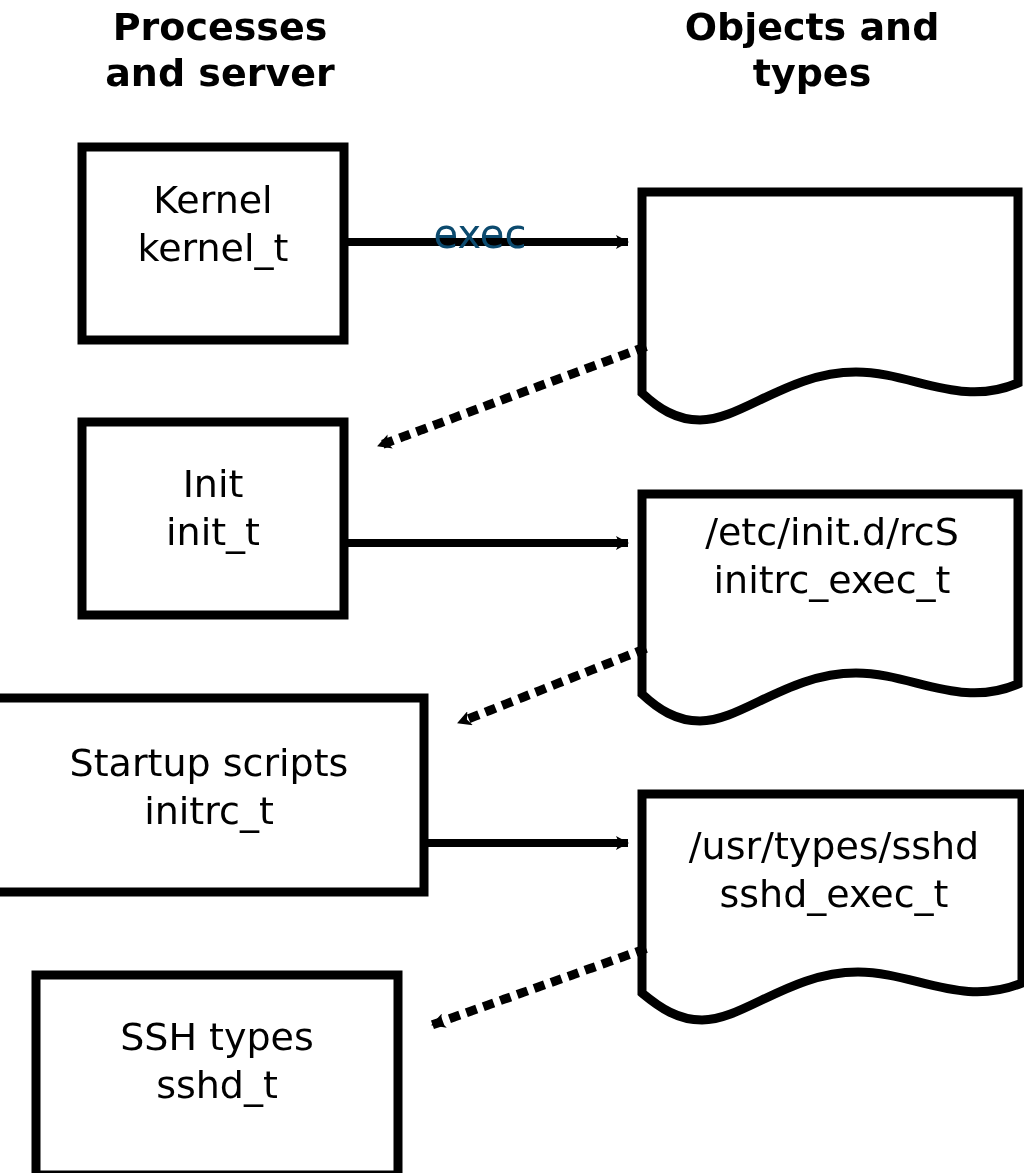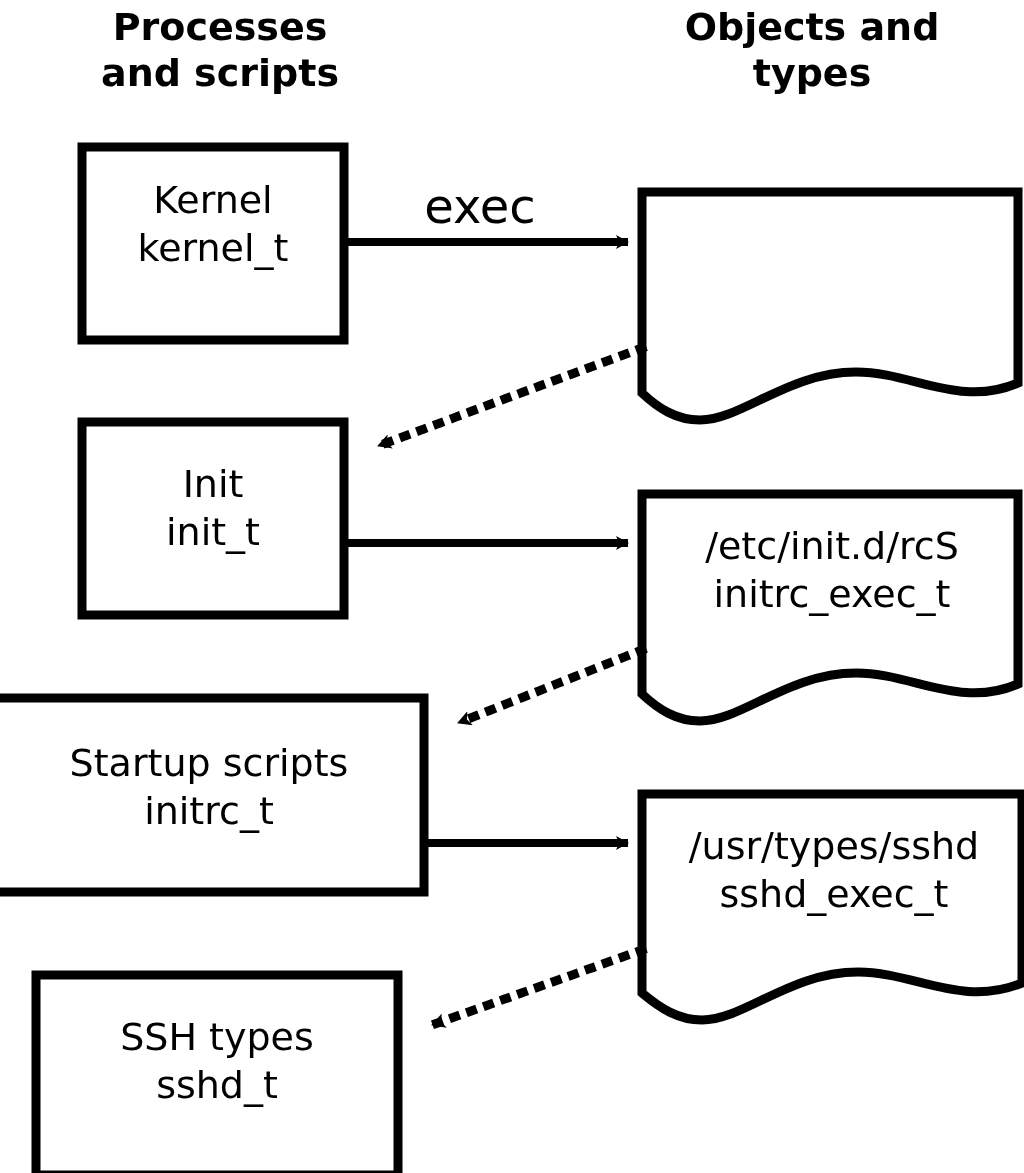--- a/index.html
+++ b/index.html
@@ -45,32 +45,33 @@
     font-size: 38px;
     line-height: 48px;
     color: #000000;
     white-space: pre-line;
     pointer-events: none;
   }
   .edge-label {
     position: absolute;
     text-align: center;
     font-family: "DejaVu Sans", sans-serif;
-    font-size: 48px;
+    font-size: 40px;
     line-height: 40px;
-    color: #000000;
+    color: #0c4a6e;
+    margin-top: 28px;
   }
 </style>
 </head>
 <body>
 
 <div id="diagram-root">
 
   <div class="col-title" id="title-left">Processes
-and scripts</div>
+and server</div>
   <div class="col-title" id="title-right">Objects and
 types</div>
 
   <svg class="layer" viewBox="0 0 1024 1173" xmlns="http://www.w3.org/2000/svg">
 
     <defs>
       <marker id="arrow-solid" markerWidth="14" markerHeight="14" refX="12" refY="7" orient="auto" markerUnits="userSpaceOnUse">
         <path d="M 0 0 L 13 7 L 0 14 L 3.2 7 Z" fill="#000000"></path>
       </marker>
       <marker id="arrow-dotted" markerWidth="15" markerHeight="15" refX="13" refY="7.5" orient="auto" markerUnits="userSpaceOnUse">
@@ -120,21 +121,21 @@
   <div class="node-label" style="left:82px;  top:460px;  width:262px;">Init
 init_t</div>
 
   <div class="node-label" style="left:-6px;  top:739px;  width:430px;">Startup scripts
 initrc_t</div>
 
   <div class="node-label" style="left:36px;  top:1013px; width:362px;">SSH types
 sshd_t</div>
 
 
-  <div class="node-label" style="left:642px; top:522px;  width:380px;">/etc/init.d/rcS
+  <div class="node-label" style="left:642px; top:508px;  width:380px;">/etc/init.d/rcS
 initrc_exec_t</div>
 
   <div class="node-label" style="left:644px; top:822px;  width:380px;">/usr/types/sshd
 sshd_exec_t</div>
 
   <div class="edge-label" style="left:390px; top:186px; width:180px;">exec</div>
 
 </div>
 
 </body></html>

